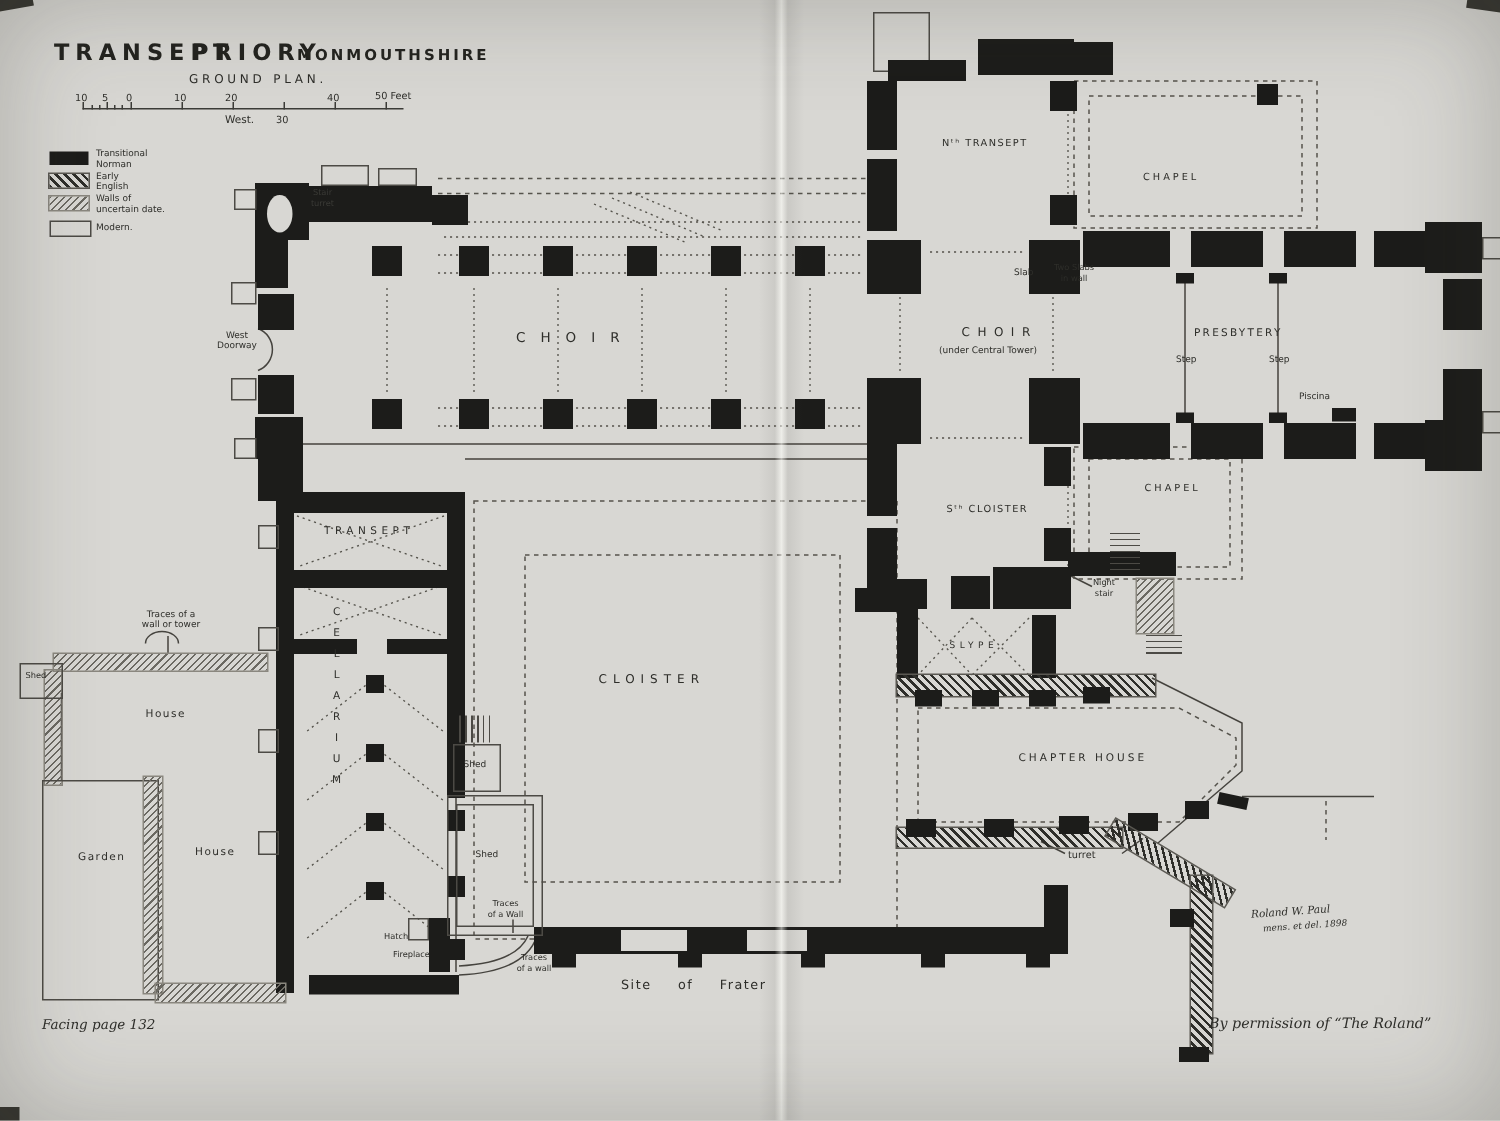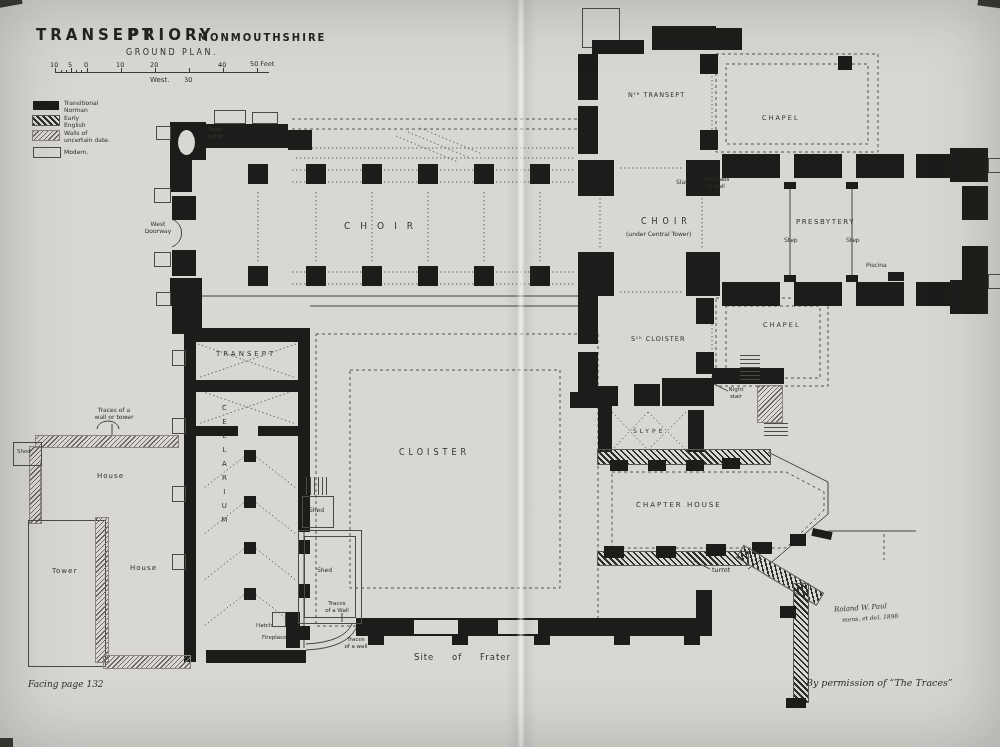--- a/index.html
+++ b/index.html
@@ -244,28 +244,28 @@
 
   <div class="lbl" style="left:344px;top:221px;font-size:9px;letter-spacing:10px">CHOIR</div>
   <div class="lbl" style="left:641px;top:217px;font-size:8px;letter-spacing:5px">CHOIR</div>
   <div class="lbl" style="left:626px;top:230px;font-size:6px">(under Central Tower)</div>
   <div class="lbl" style="left:796px;top:218px;font-size:7px;letter-spacing:1.5px">PRESBYTERY</div>
   <div class="lbl" style="left:628px;top:92px;font-size:6.5px;letter-spacing:1px">Nᵗʰ TRANSEPT</div>
   <div class="lbl" style="left:762px;top:115px;font-size:6.5px;letter-spacing:2px">CHAPEL</div>
   <div class="lbl" style="left:631px;top:336px;font-size:6.5px;letter-spacing:1px">Sᵗʰ CLOISTER</div>
   <div class="lbl" style="left:763px;top:322px;font-size:6.5px;letter-spacing:2px">CHAPEL</div>
   <div class="lbl" style="left:633px;top:427px;font-size:6px;letter-spacing:3px">SLYPE</div>
-  <div class="lbl" style="left:636px;top:501px;font-size:7px;letter-spacing:2px">CHAPTER HOUSE</div>
+  <div class="lbl" style="left:679px;top:501px;font-size:7px;letter-spacing:2px">CHAPTER HOUSE</div>
   <div class="lbl" style="left:399px;top:448px;font-size:8px;letter-spacing:4px">CLOISTER</div>
   <div class="lbl" style="left:216px;top:350px;font-size:7px;letter-spacing:3px">TRANSEPT</div>
   <div class="lbl vert" style="left:220px;top:404px;height:172px;font-size:7px;letter-spacing:6px">CELLARIUM</div>
   <div class="lbl" style="left:414px;top:652px;font-size:8.5px;letter-spacing:1px;word-spacing:14px">Site of Frater</div>
   <div class="lbl" style="left:97px;top:472px;font-size:7px;letter-spacing:1px">House</div>
   <div class="lbl" style="left:130px;top:564px;font-size:7px;letter-spacing:1px">House</div>
-  <div class="lbl" style="left:52px;top:567px;font-size:7px;letter-spacing:1px">Tower</div>
+  <div class="lbl" style="left:52px;top:567px;font-size:7px;letter-spacing:1px">Garden</div>
   <div class="lbl" style="left:17px;top:448px;font-size:5.5px">Shed</div>
   <div class="lbl" style="left:309px;top:506px;font-size:6px">Shed</div>
   <div class="lbl" style="left:317px;top:566px;font-size:6px">Shed</div>
 
   <div class="lbl c" style="left:140px;top:220px;width:36px;font-size:6px">
     <div>West</div>
     <div>Doorway</div>
   </div>
   <div class="lbl c" style="left:200px;top:126px;width:30px;font-size:5.5px;color:#3a3a36">
     <div>Stair</div>
@@ -293,21 +293,21 @@
     <div>of a Wall</div>
   </div>
   <div class="lbl c" style="left:339px;top:636px;width:34px;font-size:5.5px">
     <div>Traces</div>
     <div>of a wall</div>
   </div>
   <div class="lbl" style="left:256px;top:622px;font-size:5.5px">Hatch</div>
   <div class="lbl" style="left:262px;top:634px;font-size:5.5px">Fireplace</div>
 
   <div class="lbl it" style="left:28px;top:679px;font-size:9px">Facing page 132</div>
-  <div class="lbl it" style="left:806px;top:677px;font-size:9.5px">By permission of “The Traces”</div>
+  <div class="lbl it" style="left:806px;top:677px;font-size:9.5px">By permission of “The Roland”</div>
   <div class="lbl it" style="left:834px;top:604px;font-size:7px;transform:rotate(-4deg)">Roland W. Paul</div>
   <div class="lbl it" style="left:842px;top:614px;font-size:6px;transform:rotate(-4deg)">mens. et del. 1898</div>
 
   <div class="edge" style="left:-4px;top:-3px;width:26px;height:9px;transform:rotate(-10deg)"></div>
   <div class="edge" style="left:978px;top:-3px;width:26px;height:10px;transform:rotate(8deg)"></div>
   <div class="edge" style="left:-3px;top:738px;width:16px;height:10px"></div>
 
   <div class="fold"></div>
   <div class="vig"></div>
 </div>

